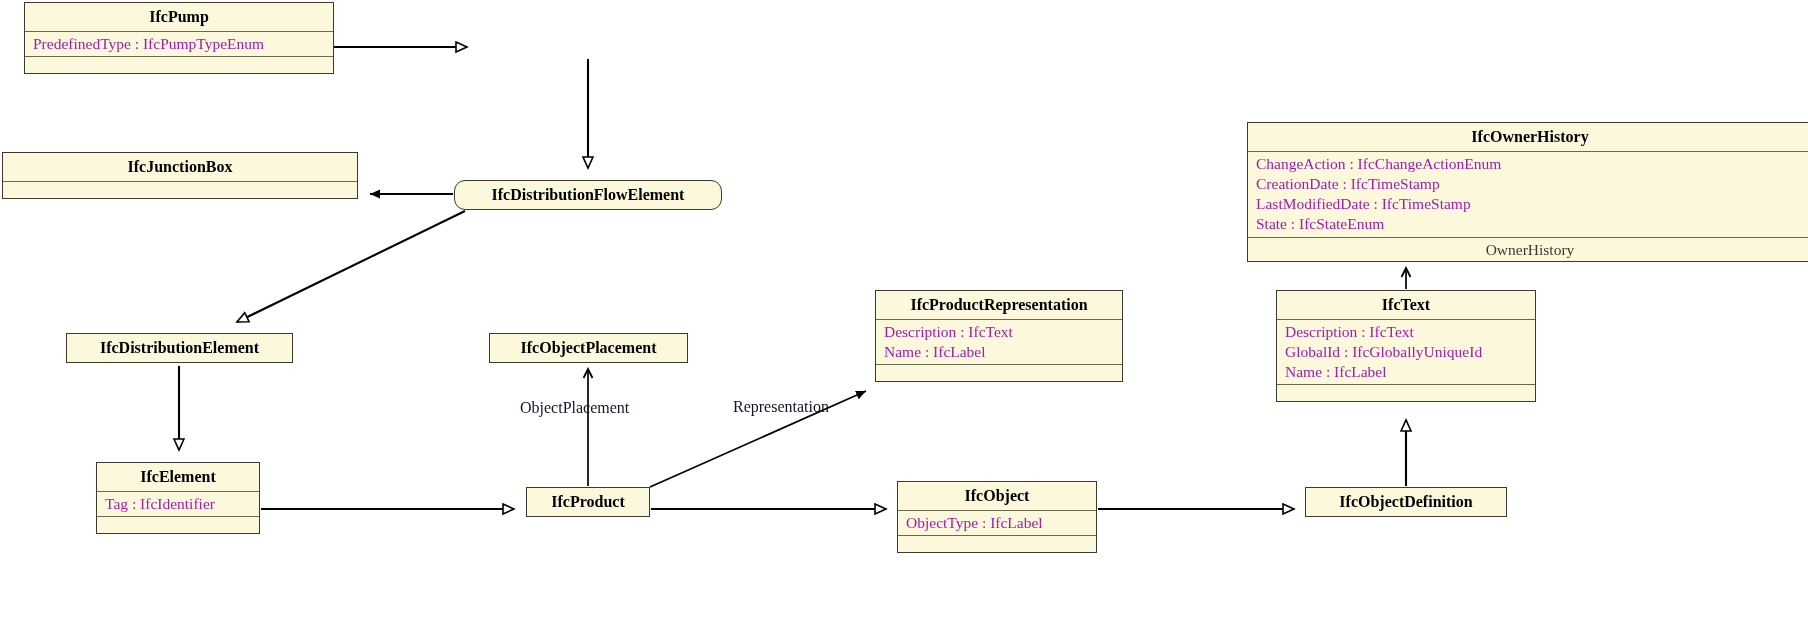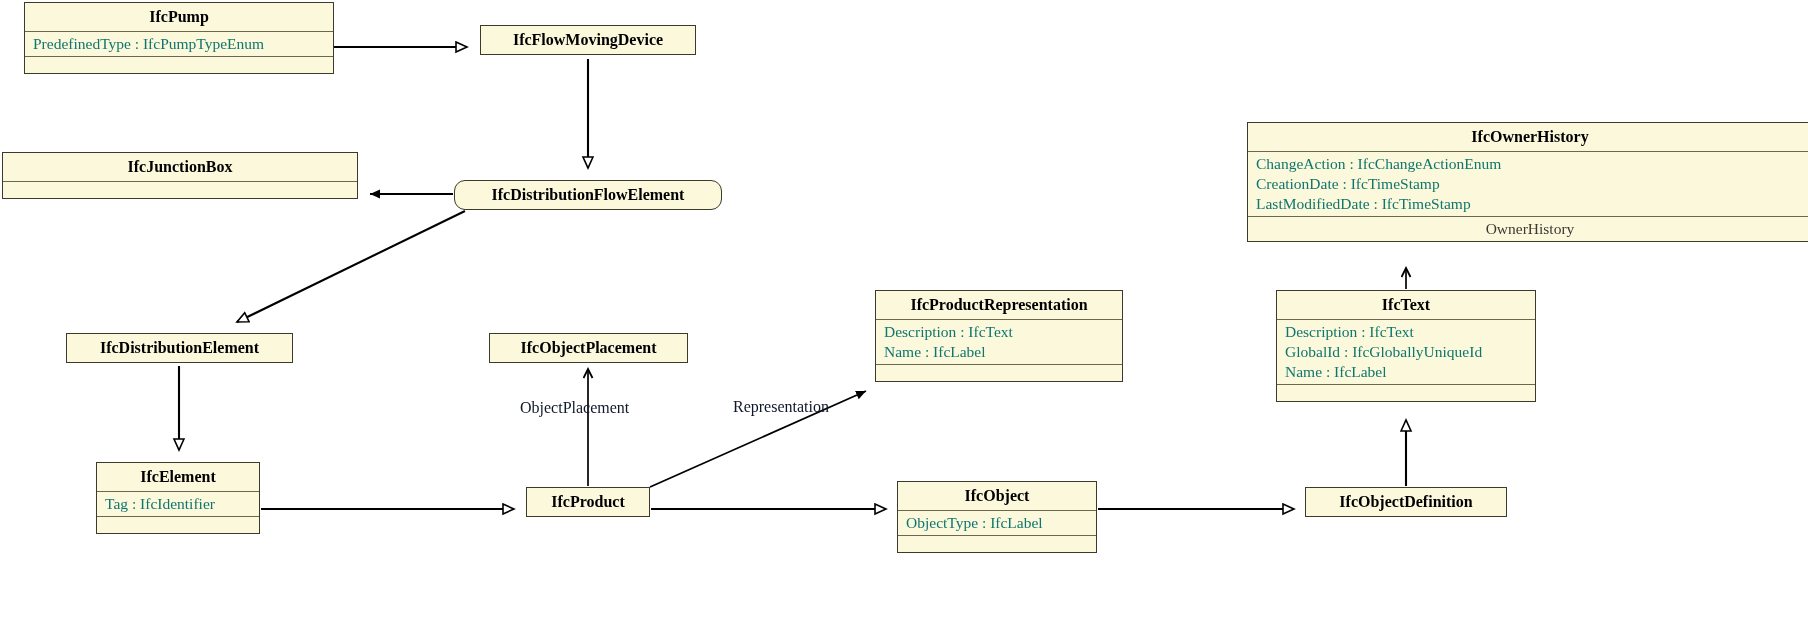--- a/index.html
+++ b/index.html
@@ -42,21 +42,21 @@
   .uml-name {
     font-weight: bold;
     font-size: 16px;
     text-align: center;
     color: #000000;
     line-height: 1.5;
     white-space: nowrap;
   }
   .uml-attrs {
     font-size: 15.5px;
-    color: #0f766e;
+    color: #a21caf;
     line-height: 1.30;
     text-align: left;
     white-space: nowrap;
   }
   .uml-attr-line { display: block; }
   .uml-assoc-compartment {
     font-size: 15.5px;
     color: #3a3a32;
     text-align: center;
     line-height: 1.25;
@@ -121,23 +121,20 @@
   </svg>
 
   <div class="uml-class" style="left:24px; top:2px; width:310px;">
     <div class="uml-compartment uml-name">IfcPump</div>
     <div class="uml-compartment uml-attrs">
       <span class="uml-attr-line">PredefinedType : IfcPumpTypeEnum</span>
     </div>
     <div class="uml-compartment uml-assoc-compartment uml-empty"></div>
   </div>
 
-  <div class="uml-class" style="left:480px; top:25px; width:216px;">
-    <div class="uml-compartment uml-name">IfcFlowMovingDevice</div>
-  </div>
 
   <div class="uml-class" style="left:2px; top:152px; width:356px;">
     <div class="uml-compartment uml-name">IfcJunctionBox</div>
     <div class="uml-compartment uml-assoc-compartment uml-empty"></div>
   </div>
 
   <div class="uml-class" style="left:454px; top:180px; width:268px;border-radius:11px;">
     <div class="uml-compartment uml-name">IfcDistributionFlowElement</div>
   </div>
 
@@ -157,20 +154,21 @@
     </div>
     <div class="uml-compartment uml-assoc-compartment uml-empty"></div>
   </div>
 
   <div class="uml-class" style="left:1247px; top:122px; width:566px;">
     <div class="uml-compartment uml-name">IfcOwnerHistory</div>
     <div class="uml-compartment uml-attrs">
       <span class="uml-attr-line">ChangeAction : IfcChangeActionEnum</span>
       <span class="uml-attr-line">CreationDate : IfcTimeStamp</span>
       <span class="uml-attr-line">LastModifiedDate : IfcTimeStamp</span>
+      <span class="uml-attr-line">State : IfcStateEnum</span>
     </div>
     <div class="uml-compartment uml-assoc-compartment">OwnerHistory</div>
   </div>
 
   <div class="uml-class" style="left:1276px; top:290px; width:260px;">
     <div class="uml-compartment uml-name">IfcText</div>
     <div class="uml-compartment uml-attrs">
       <span class="uml-attr-line">Description : IfcText</span>
       <span class="uml-attr-line">GlobalId : IfcGloballyUniqueId</span>
       <span class="uml-attr-line">Name : IfcLabel</span>

